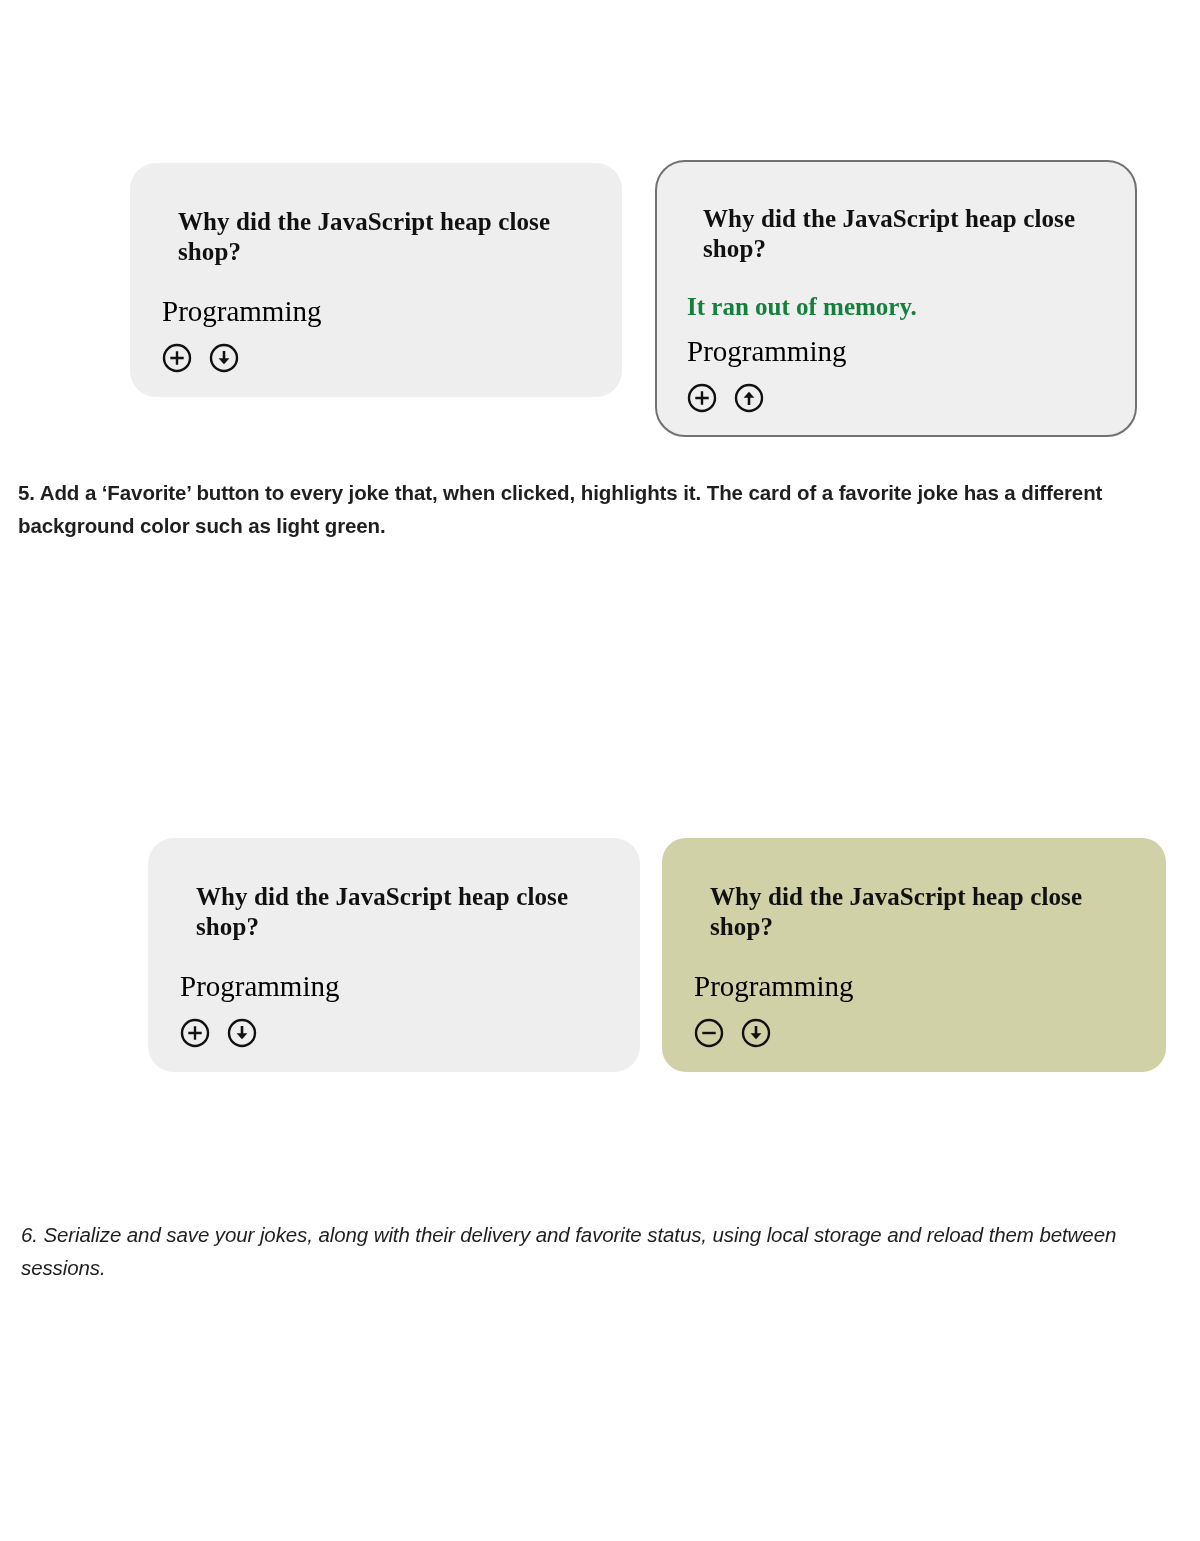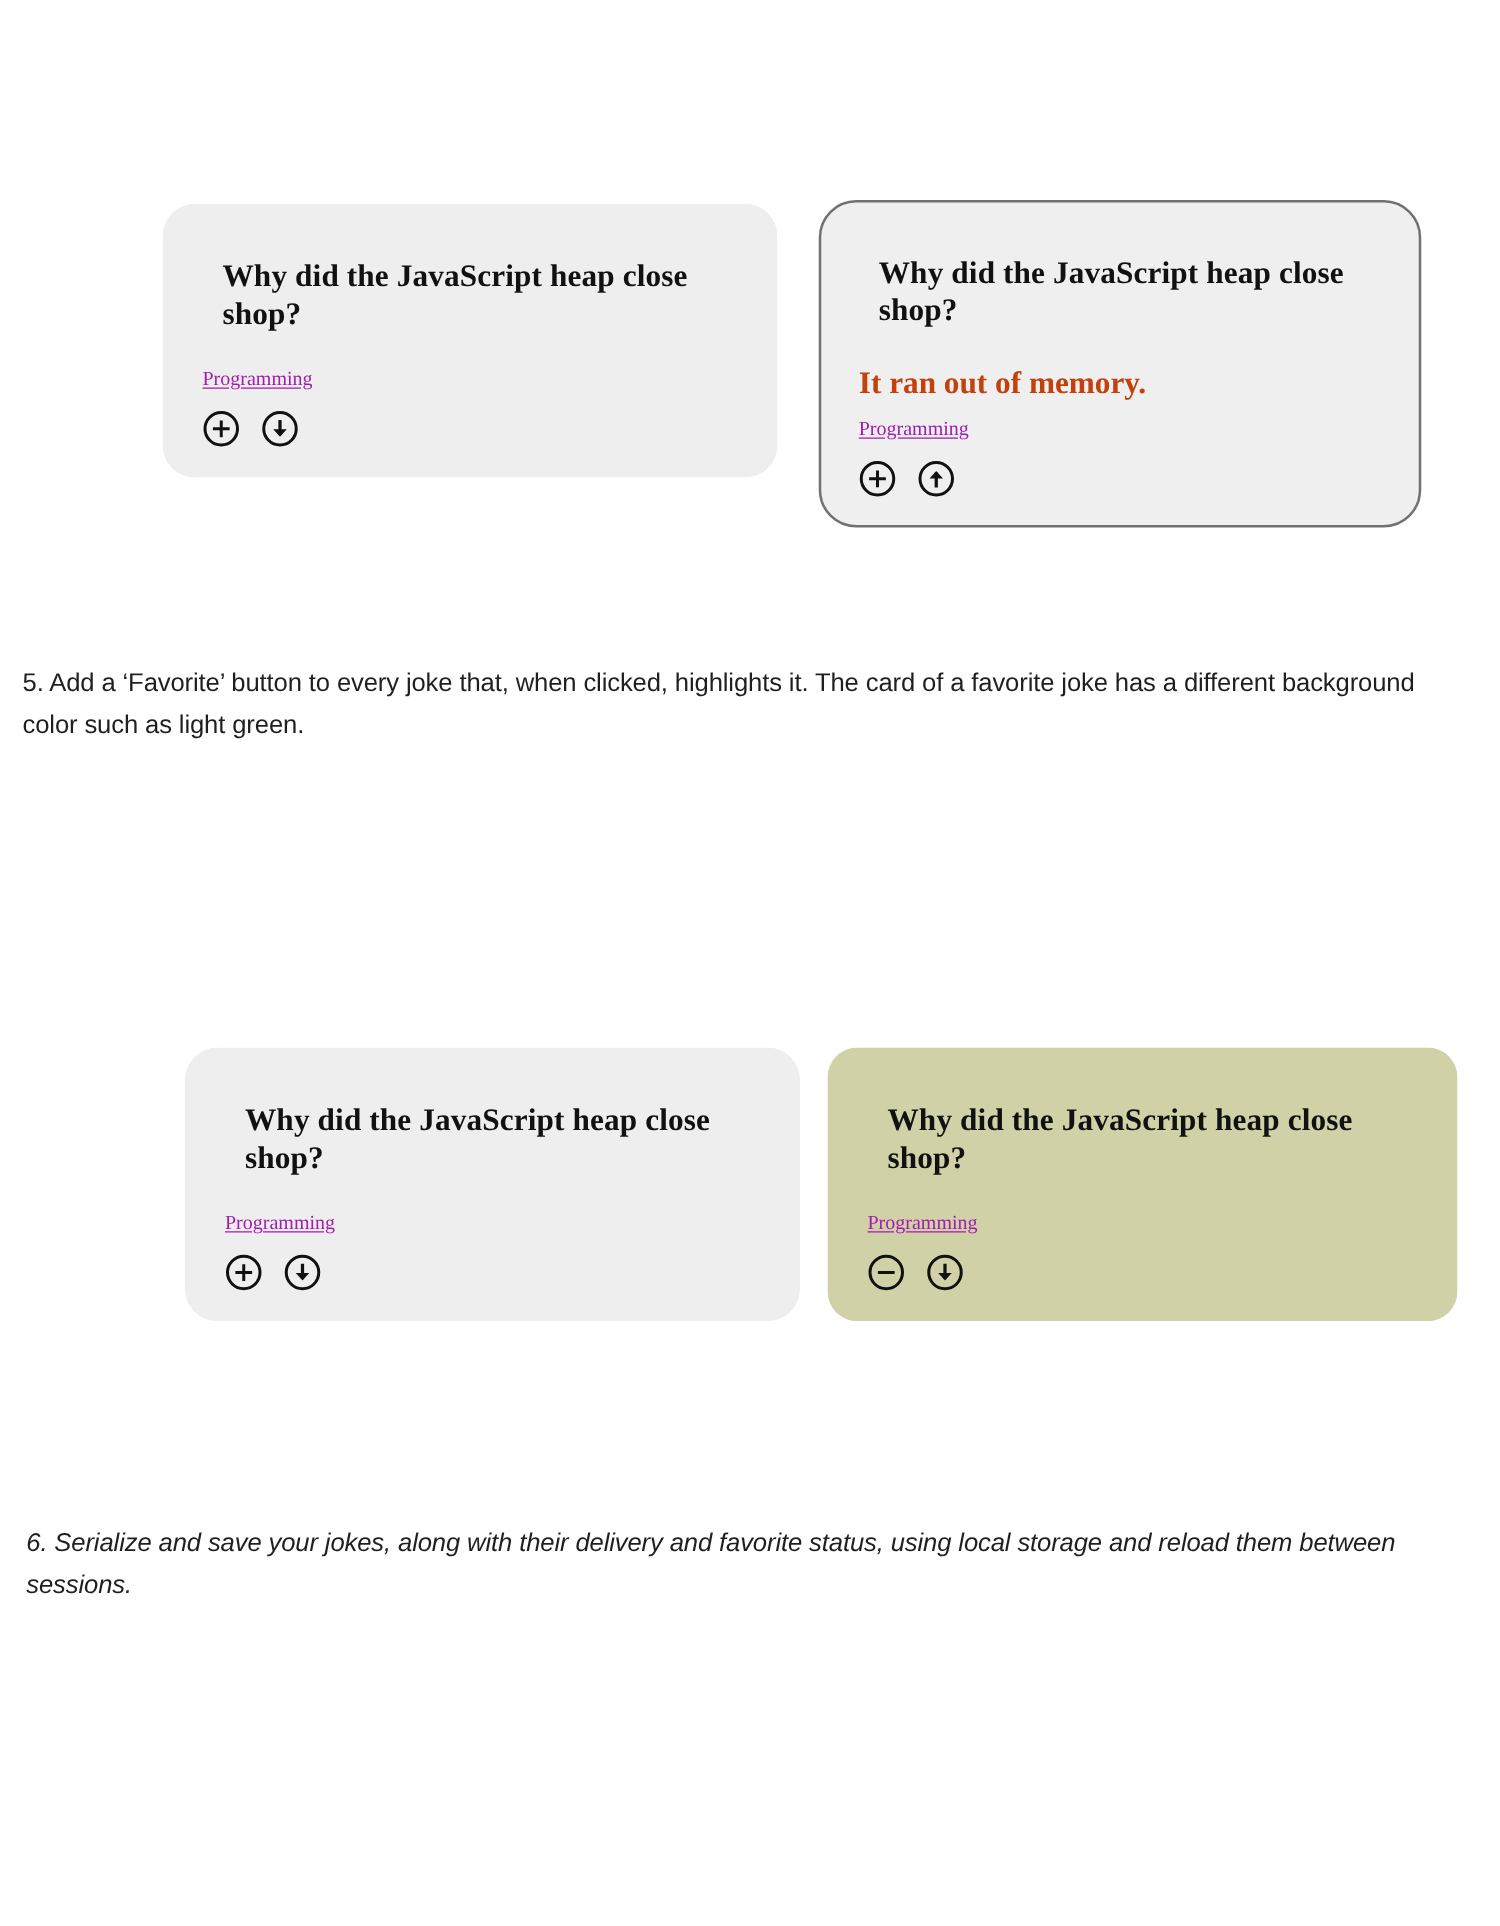--- a/index.html
+++ b/index.html
@@ -51,30 +51,29 @@
     line-height: 1.18;
     color: #111111;
     letter-spacing: .1px;
     margin: 16px;
   }
   .joke-delivery {
     font-family: "Liberation Serif", serif;
     font-size: 25px;
     font-weight: 700;
     line-height: 1.18;
-    color: #c2410c;
+    color: #15803d;
     margin: 13px 0 0 0;
   }
   .joke-tag {
     font-family: "Liberation Serif", serif;
-    font-size: 16px;
+    font-size: 29px;
     font-weight: 400;
-    text-decoration: underline;
     text-underline-offset: 2px;
-    color: #a21caf;
+    color: #000000;
     margin: 13px 0 0 0;
     align-self: flex-start;
   }
   .card-actions {
     display: flex;
     flex-direction: row;
     align-items: center;
     gap: 17px;
     margin-top: 15px;
   }
@@ -137,21 +136,21 @@
     <button class="icon-btn" title="Hide delivery">
       <svg width="30" height="30" viewBox="0 0 30 30">
         <circle cx="15" cy="15" r="13" fill="none" stroke="#111111" stroke-width="2.4"></circle>
         <path d="M15 22 V10" stroke="#111111" stroke-width="2.6" stroke-linecap="butt"></path>
         <path d="M9.6 14.7 L15 8.7 L20.4 14.7 Z" fill="#111111"></path>
       </svg>
     </button>
   </div>
 </div>
 
-<p class="abs instruction" style="left:18px; top:530px; width:1124px;">5. Add a ‘Favorite’ button to every joke that, when clicked, highlights it. The card of a favorite joke has a different background color such as light green.</p>
+<p class="abs instruction" style="left:18px; top:476px; width:1124px;font-weight:bold;">5. Add a ‘Favorite’ button to every joke that, when clicked, highlights it. The card of a favorite joke has a different background color such as light green.</p>
 
 <div class="abs joke-card plain" style="left:148px; top:838px; width:492px; min-height:162px;">
   <p class="joke-setup">Why did the JavaScript heap close shop?</p>
   <span class="joke-tag">Programming</span>
   <div class="card-actions">
     <button class="icon-btn" title="Favorite">
       <svg width="30" height="30" viewBox="0 0 30 30">
         <circle cx="15" cy="15" r="13" fill="none" stroke="#111111" stroke-width="2.4"></circle>
         <path d="M15 8.3 V21.7 M8.3 15 H21.7" stroke="#111111" stroke-width="2.4"></path>
       </svg>

